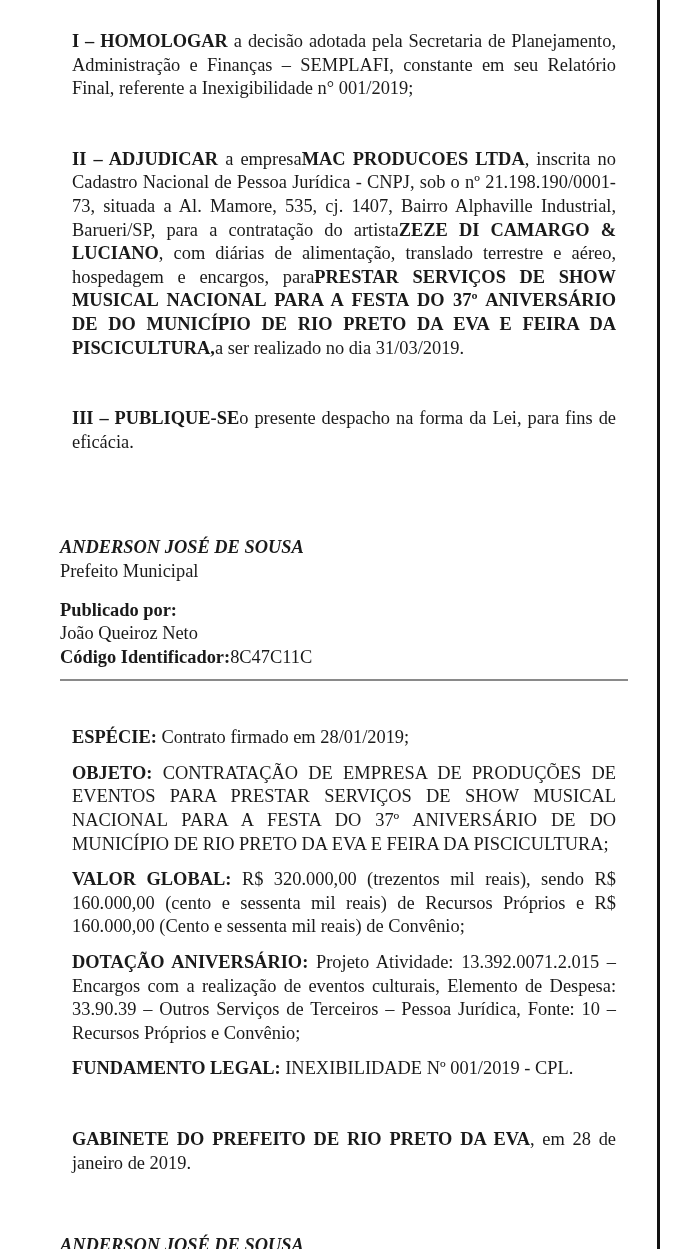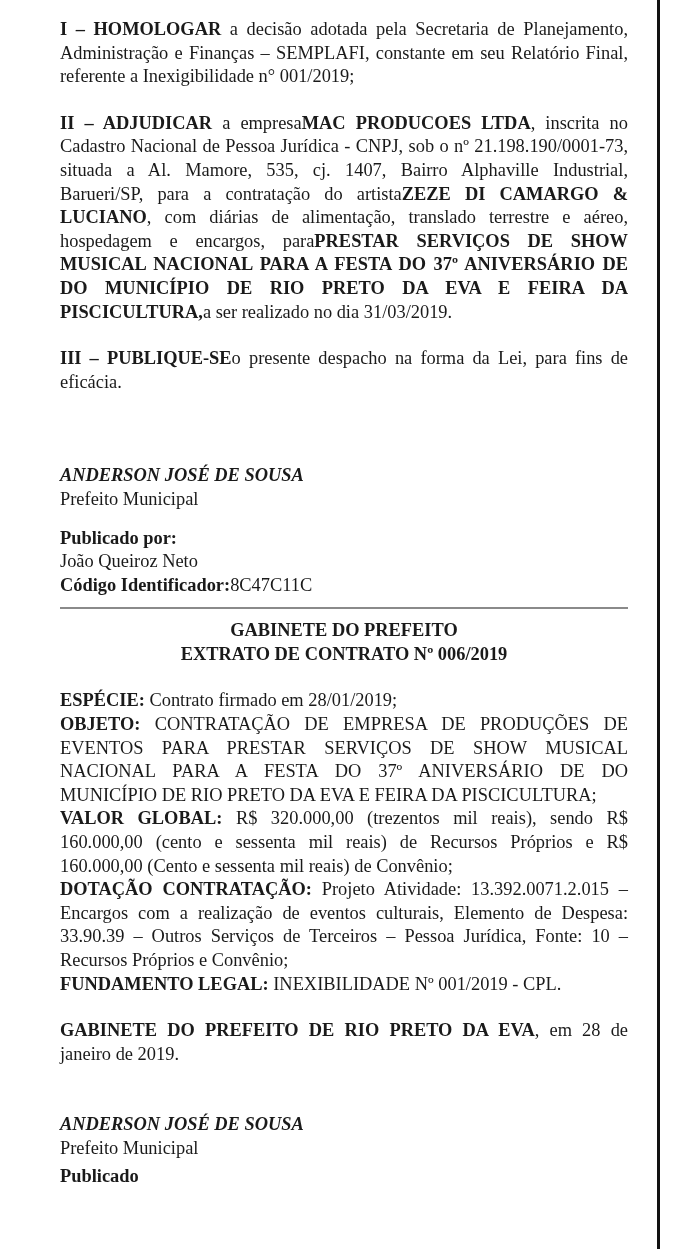--- a/index.html
+++ b/index.html
@@ -25,21 +25,21 @@
     }
     .column {
       position: absolute;
       left: 60px;
       top: 18px;
       width: 568px;
       font-size: 18.4px;
       line-height: 23.6px;
     }
     p {
-      margin: 0;
+      margin: 12px;
       text-align: justify;
     }
     .gap { height: 23px; }
     .gap-sm { height: 15px; }
     b { font-weight: bold; }
     .sig-name {
       font-style: italic;
       font-weight: bold;
       margin-top: 24px;
     }
@@ -88,32 +88,28 @@
   <div class="right">
     <div><b>Publicado por:</b></div>
     <div>João Queiroz Neto</div>
     <div><b>Código Identificador:</b><span>8C47C11C</span></div>
   </div>
 
   <div class="divider"></div>
 
   <div style="height:10px"></div>
 
-  <div class="center">
-    <div>GABINETE DO PREFEITO</div>
-    <div>EXTRATO DE CONTRATO Nº 006/2019</div>
-  </div>
 
   <div class="gap"></div>
 
   <div>
     <p><b>ESPÉCIE:</b><span> Contrato firmado em 28/01/2019;</span></p>
     <p><b>OBJETO:</b><span> CONTRATAÇÃO DE EMPRESA DE PRODUÇÕES DE EVENTOS PARA PRESTAR SERVIÇOS DE SHOW MUSICAL NACIONAL PARA A FESTA DO 37º ANIVERSÁRIO DE DO MUNICÍPIO DE RIO PRETO DA EVA E FEIRA DA PISCICULTURA;</span></p>
     <p><b>VALOR GLOBAL:</b><span> R$ 320.000,00 (trezentos mil reais), sendo R$ 160.000,00 (cento e sessenta mil reais) de Recursos Próprios e R$ 160.000,00 (Cento e sessenta mil reais) de Convênio;</span></p>
-    <p><b>DOTAÇÃO CONTRATAÇÃO:</b><span> Projeto Atividade: 13.392.0071.2.015 – Encargos com a realização de eventos culturais, Elemento de Despesa: 33.90.39 – Outros Serviços de Terceiros – Pessoa Jurídica, Fonte: 10 – Recursos Próprios e Convênio;</span></p>
+    <p><b>DOTAÇÃO ANIVERSÁRIO:</b><span> Projeto Atividade: 13.392.0071.2.015 – Encargos com a realização de eventos culturais, Elemento de Despesa: 33.90.39 – Outros Serviços de Terceiros – Pessoa Jurídica, Fonte: 10 – Recursos Próprios e Convênio;</span></p>
     <p><b>FUNDAMENTO LEGAL:</b><span> INEXIBILIDADE Nº 001/2019 - CPL.</span></p>
   </div>
 
   <div class="gap"></div>
 
   <p><b>GABINETE DO PREFEITO DE RIO PRETO DA EVA</b><span>, em 28 de janeiro de 2019.</span></p>
 
   <div class="gap"></div>
 
   <div>

